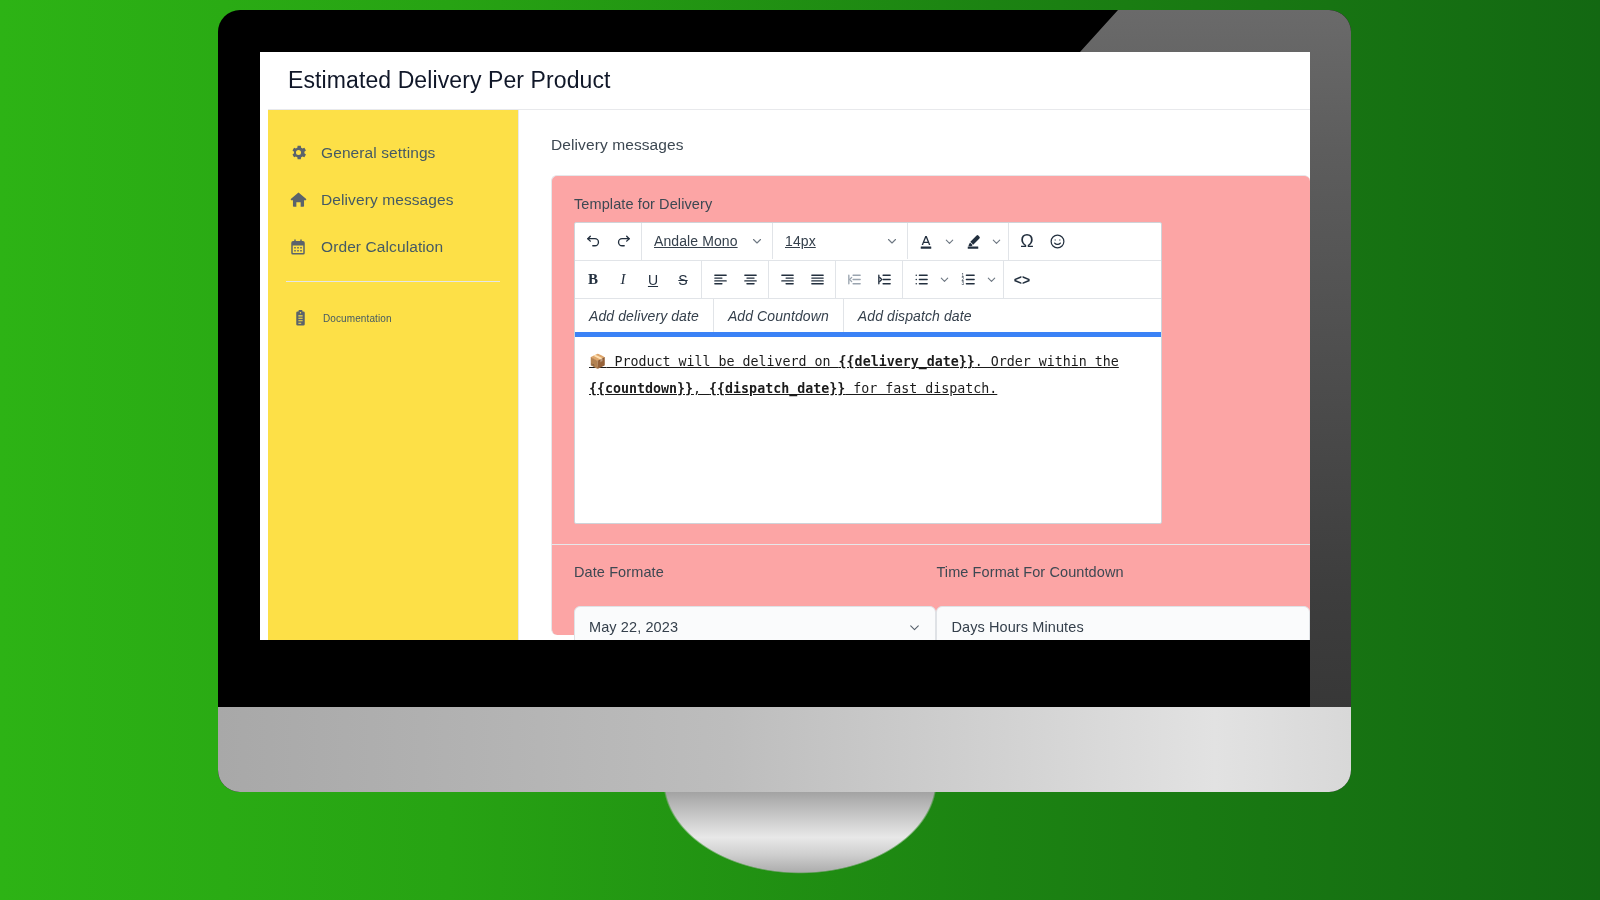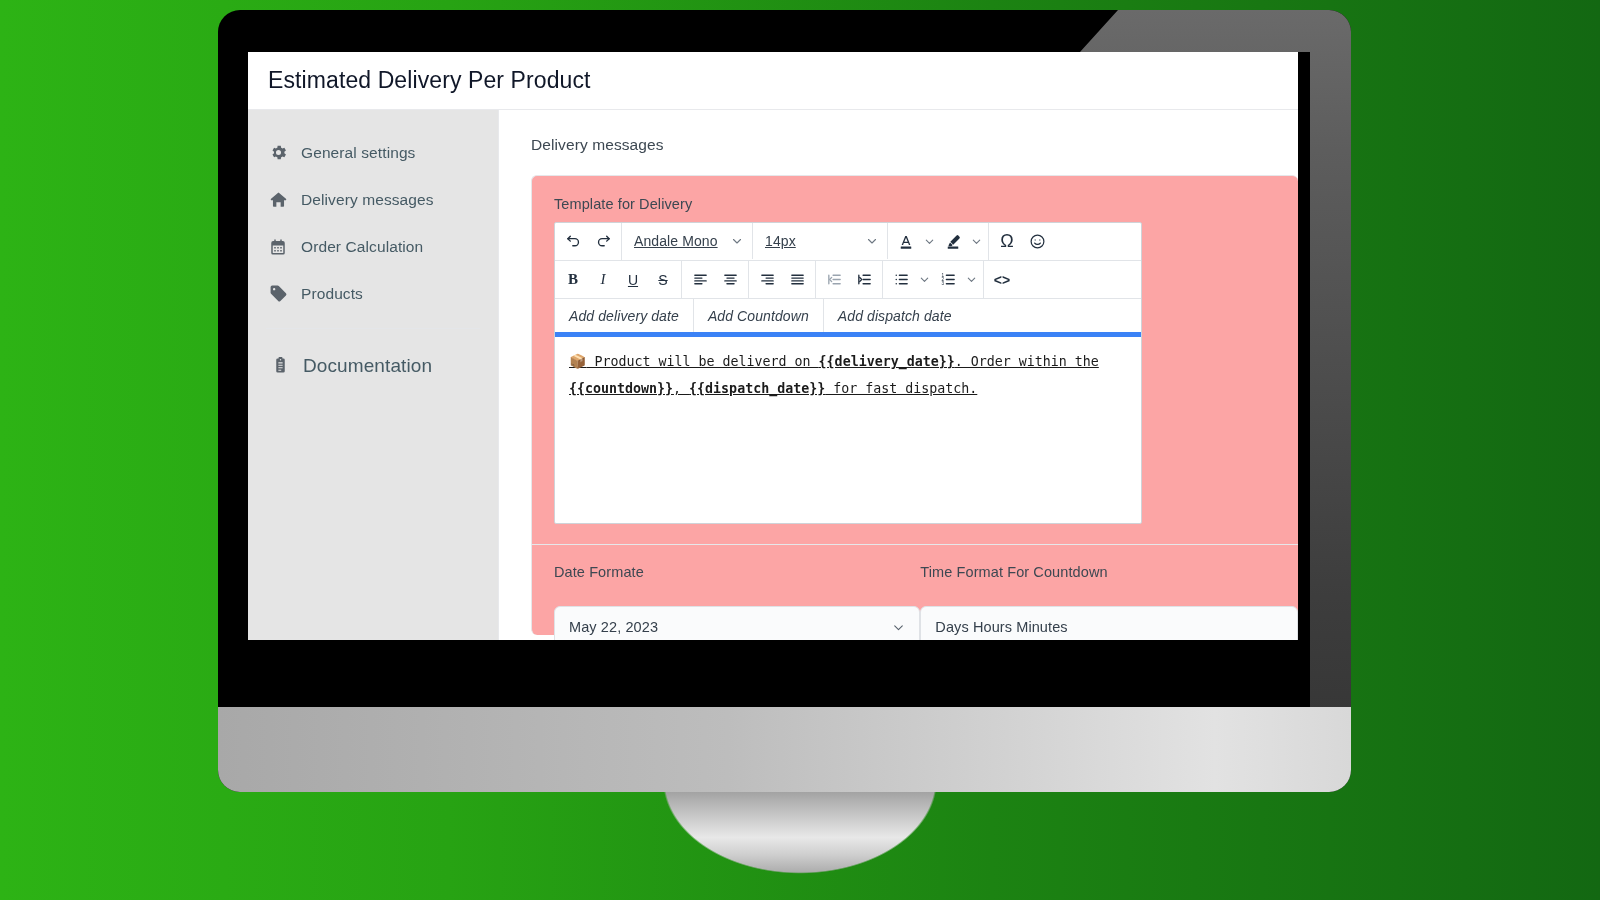--- a/index.html
+++ b/index.html
@@ -66,26 +66,27 @@
     width: 1133px;
     height: 95px;
     border-bottom-left-radius: 22px;
     border-bottom-right-radius: 22px;
     background: linear-gradient(90deg, #a8a8a8 0%, #b0b0b0 18%, #bdbdbd 45%, #d4d4d4 72%, #e2e2e2 88%, #d8d8d8 100%);
   }
 
   
   #screen {
     position: absolute;
-    left: 248px;
+    left: 260px;
     top: 52px;
     width: 1050px;
     height: 588px;
     background: #ffffff;
     overflow: hidden;
+    padding-left: 8px;
   }
 
   
   #app-header {
     height: 58px;
     border-bottom: 1px solid #e8e9ec;
     display: flex;
     align-items: center;
     padding-left: 20px;
   }
@@ -101,21 +102,21 @@
     display: flex;
     height: 530px;
   }
 
   
   #sidebar {
     width: 251px;
     flex: 0 0 251px;
     border-right: 1px solid #e8e9ec;
     padding-top: 19px;
-    background: #e5e5e5;
+    background: #fde047;
   }
   .nav-item {
     display: flex;
     align-items: center;
     gap: 13px;
     padding: 0 0 0 20px;
     height: 47px;
     cursor: pointer;
   }
   .nav-icon {
@@ -132,21 +133,21 @@
     font-size: 15.5px;
     color: #455a64;
     letter-spacing: .1px;
   }
   #nav-divider {
     height: 1px;
     background: #e4e6e9;
     margin: 11px 18px 0 18px;
   }
   #nav-docs { margin-top: 13px; }
-  #nav-docs .nav-label { font-size: 19px; }
+  #nav-docs .nav-label { font-size: 10px; }
   #nav-docs .nav-icon { margin-left: 2px; }
 
   
   #main {
     flex: 1;
     padding: 26px 0 0 32px;
     overflow: hidden;
   }
   #section-title {
     font-size: 15.5px;
@@ -338,28 +339,20 @@
 
         <div class="nav-item">
           <span class="nav-icon">
             <svg width="18" height="18" viewBox="0 0 24 24" fill="currentColor">
               <path d="M7 2v2H5.5A2.5 2.5 0 0 0 3 6.5V20a2 2 0 0 0 2 2h14a2 2 0 0 0 2-2V6.5A2.5 2.5 0 0 0 18.5 4H17V2h-2v2H9V2H7zm-2 8h14v10H5V10zm2 2v2h2v-2H7zm4 0v2h2v-2h-2zm4 0v2h2v-2h-2zm-8 4v2h2v-2H7zm4 0v2h2v-2h-2zm4 0v2h2v-2h-2z"></path>
             </svg>
           </span>
           <span class="nav-label">Order Calculation</span>
         </div>
 
-        <div class="nav-item">
-          <span class="nav-icon">
-            <svg width="19" height="19" viewBox="0 0 24 24" fill="currentColor">
-              <path d="M21.4 11.6 12.4 2.6A2 2 0 0 0 11 2H4a2 2 0 0 0-2 2v7c0 .5.2 1 .6 1.4l9 9a2 2 0 0 0 2.8 0l7-7a2 2 0 0 0 0-2.8zM6.5 8A1.5 1.5 0 1 1 6.5 5a1.5 1.5 0 0 1 0 3z"></path>
-            </svg>
-          </span>
-          <span class="nav-label">Products</span>
-        </div>
 
         <div id="nav-divider"></div>
 
         <div class="nav-item" id="nav-docs">
           <span class="nav-icon">
             <svg width="17" height="17" viewBox="0 0 24 24" fill="currentColor">
               <path d="M16 2h-1.2a2.8 2.8 0 0 0-5.6 0H8a2 2 0 0 0-2 2v16a2 2 0 0 0 2 2h8a2 2 0 0 0 2-2V4a2 2 0 0 0-2-2zm-4 .8a1 1 0 1 1 0 2 1 1 0 0 1 0-2zM9 7.5h6V9H9V7.5zm0 3.5h6v1.5H9V11zm0 3.5h6V16H9v-1.5zm0 3.5h4v1.5H9V18z"></path>
             </svg>
           </span>
           <span class="nav-label">Documentation</span>

